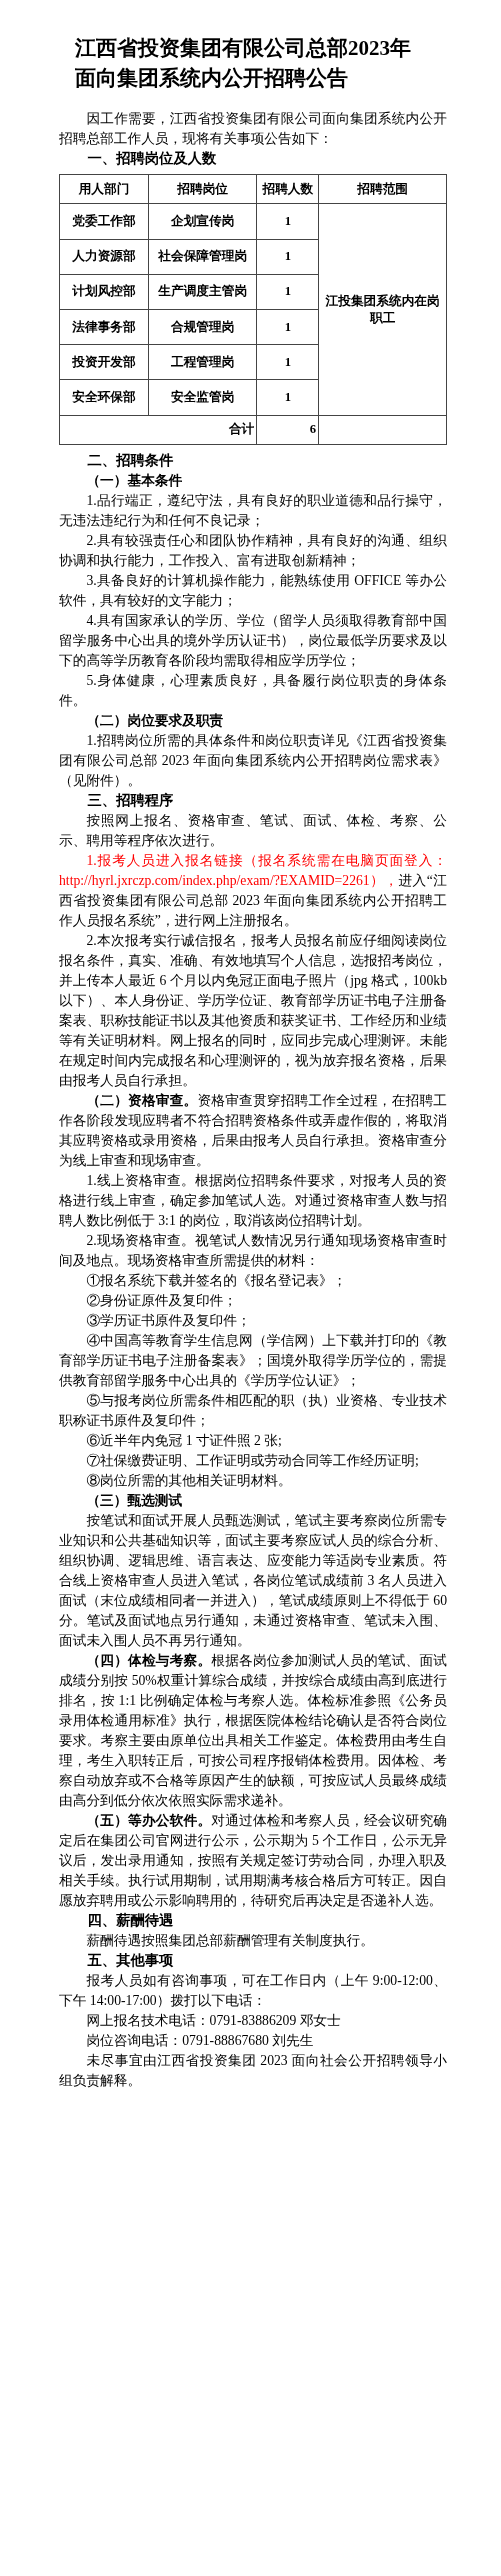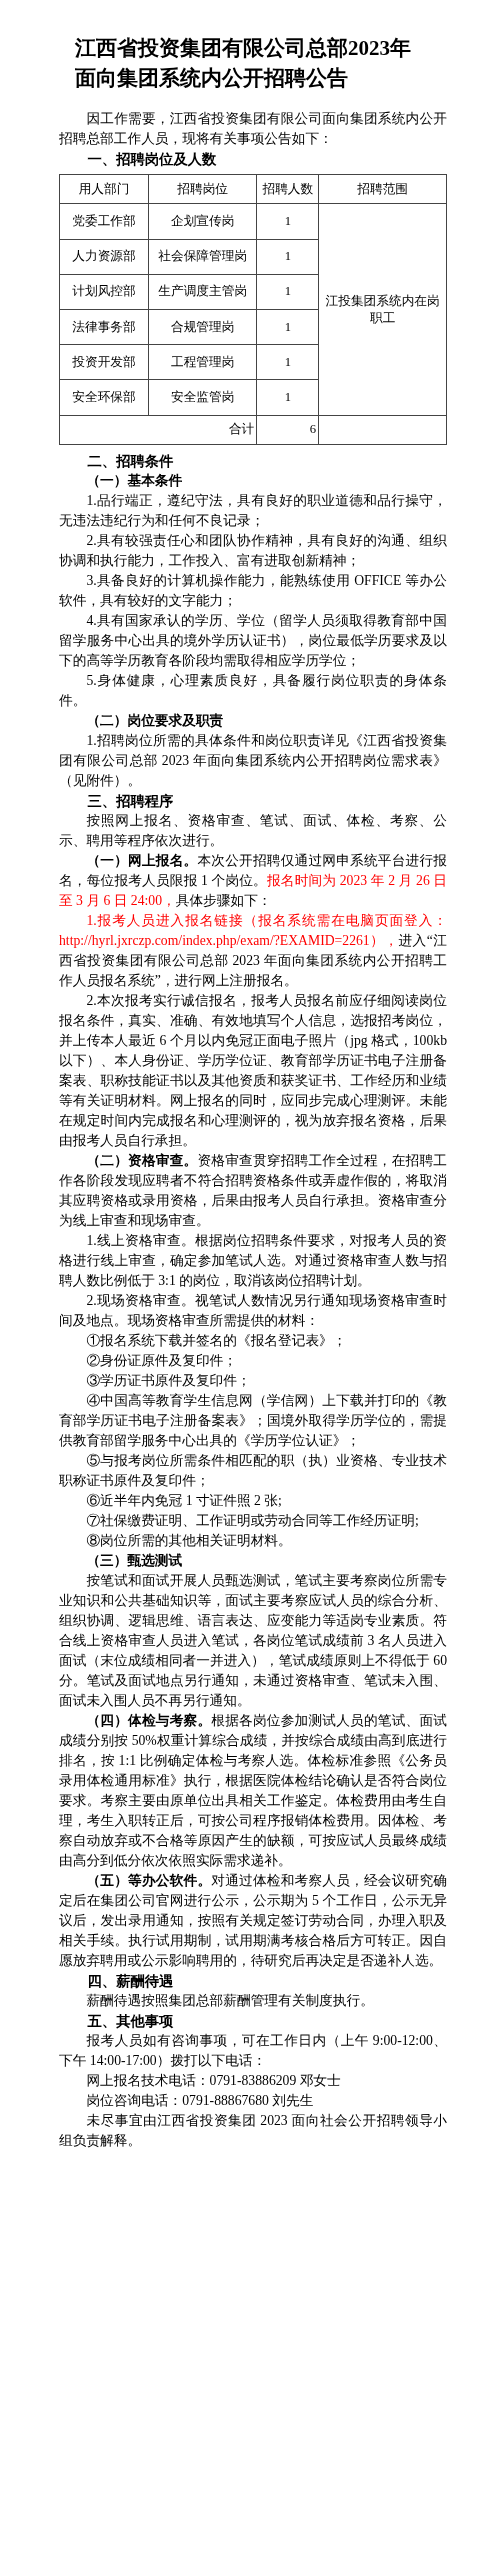--- a/index.html
+++ b/index.html
@@ -20,36 +20,36 @@
     margin: 10.6px 16px 16px 16px;
   }
   p.body, h2.sec, h3.sub {
     font-size: 13.7px;
     line-height: 20px;
     margin: 0;
     text-indent: 2em;
     text-align: justify;
     font-weight: 400;
   }
-  h2.sec { font-weight: 700; font-size: 14.3px; }
+  h2.sec { font-weight: 700; font-size: 14.3px; font-family: Liberation Mono, monospace; }
   h3.sub { font-weight: 700; }
   .run-bold { font-weight: 700; }
   .run-red { color: #ff0000; }
   table.positions {
     width: 100%;
     border-collapse: collapse;
     margin: 5.3px 0 6.3px 0;
     table-layout: fixed;
   }
   table.positions th, table.positions td {
     border: 0.8px solid #444444;
     text-align: center;
     vertical-align: middle;
     font-size: 12.7px;
-    font-weight: 400;
+    font-weight: 700;
     line-height: 17px;
     padding: 1.1px 2.1px;
   }
   table.positions th { height: 26.4px; }
   table.positions td { height: 32px; }
   col.c1 { width: 23%; }
   col.c2 { width: 28%; }
   col.c3 { width: 16%; }
   col.c4 { width: 33%; }
   tr.total-row td { height: 26.4px; text-align: right; }
@@ -127,21 +127,20 @@
   <p class="body">3.具备良好的计算机操作能力，能熟练使用 OFFICE 等办公软件，具有较好的文字能力；</p>
   <p class="body">4.具有国家承认的学历、学位（留学人员须取得教育部中国留学服务中心出具的境外学历认证书），岗位最低学历要求及以下的高等学历教育各阶段均需取得相应学历学位；</p>
   <p class="body">5.身体健康，心理素质良好，具备履行岗位职责的身体条件。</p>
 
   <h3 class="sub">（二）岗位要求及职责</h3>
   <p class="body">1.招聘岗位所需的具体条件和岗位职责详见《江西省投资集团有限公司总部 2023 年面向集团系统内公开招聘岗位需求表》（见附件）。</p>
 
   <h2 class="sec">三、招聘程序</h2>
   <p class="body">按照网上报名、资格审查、笔试、面试、体检、考察、公示、聘用等程序依次进行。</p>
 
-  <p class="body"><span class="run-bold">（一）网上报名。</span><span>本次公开招聘仅通过网申系统平台进行报名，每位报考人员限报 1 个岗位。</span><span class="run-red">报名时间为 2023 年 2 月 26 日至 3 月 6 日 24:00，</span><span>具体步骤如下：</span></p>
   <p class="body"><span class="run-red">1.报考人员进入报名链接（报名系统需在电脑页面登入：http://hyrl.jxrczp.com/index.php/exam/?EXAMID=2261），</span><span>进入“江西省投资集团有限公司总部 2023 年面向集团系统内公开招聘工作人员报名系统”，进行网上注册报名。</span></p>
   <p class="body">2.本次报考实行诚信报名，报考人员报名前应仔细阅读岗位报名条件，真实、准确、有效地填写个人信息，选报招考岗位，并上传本人最近 6 个月以内免冠正面电子照片（jpg 格式，100kb 以下）、本人身份证、学历学位证、教育部学历证书电子注册备案表、职称技能证书以及其他资质和获奖证书、工作经历和业绩等有关证明材料。网上报名的同时，应同步完成心理测评。未能在规定时间内完成报名和心理测评的，视为放弃报名资格，后果由报考人员自行承担。</p>
 
   <p class="body"><span class="run-bold">（二）资格审查。</span><span>资格审查贯穿招聘工作全过程，在招聘工作各阶段发现应聘者不符合招聘资格条件或弄虚作假的，将取消其应聘资格或录用资格，后果由报考人员自行承担。资格审查分为线上审查和现场审查。</span></p>
   <p class="body">1.线上资格审查。根据岗位招聘条件要求，对报考人员的资格进行线上审查，确定参加笔试人选。对通过资格审查人数与招聘人数比例低于 3:1 的岗位，取消该岗位招聘计划。</p>
   <p class="body">2.现场资格审查。视笔试人数情况另行通知现场资格审查时间及地点。现场资格审查所需提供的材料：</p>
   <p class="body">①报名系统下载并签名的《报名登记表》；</p>
   <p class="body">②身份证原件及复印件；</p>
   <p class="body">③学历证书原件及复印件；</p>
   <p class="body">④中国高等教育学生信息网（学信网）上下载并打印的《教育部学历证书电子注册备案表》；国境外取得学历学位的，需提供教育部留学服务中心出具的《学历学位认证》；</p>

